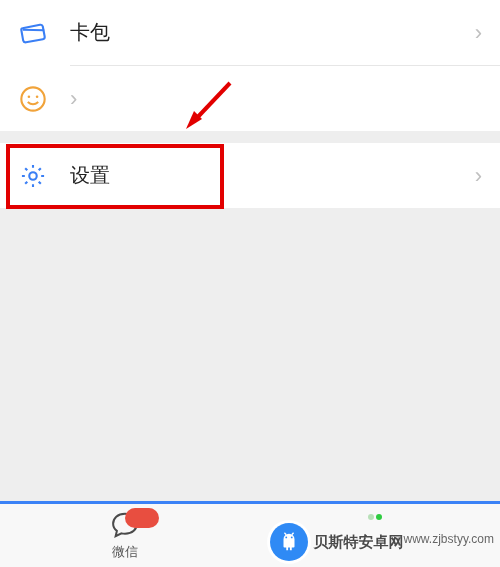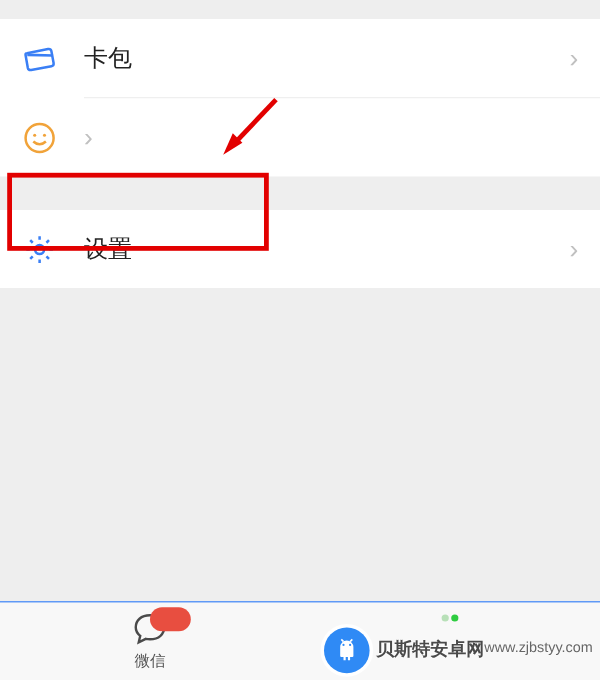--- a/index.html
+++ b/index.html
@@ -6,21 +6,20 @@
     body {
       width: 500px;
       height: 567px;
       font-family: -apple-system, "Helvetica Neue", Arial, sans-serif;
       background: #eeeeee;
       position: relative;
       overflow: hidden;
     }
     .list-section {
       background: #ffffff;
-      margin-top: 16px;
     }
     .list-item {
       display: flex;
       align-items: center;
       height: 65px;
       padding: 0 18px;
       background: #ffffff;
       position: relative;
     }
     .list-item .icon-slot {
@@ -69,21 +68,21 @@
       z-index: 9;
       pointer-events: none;
     }
     .tabbar {
       position: absolute;
       bottom: 0;
       left: 0;
       width: 500px;
       height: 66px;
       background: #f8f8f8;
-      border-top: 1px solid #3b82f6;
+      border-top: 3px solid #3b82f6;
       display: flex;
     }
     .tab-item {
       flex: 1;
       display: flex;
       flex-direction: column;
       align-items: center;
       justify-content: center;
       gap: 3px;
       position: relative;

